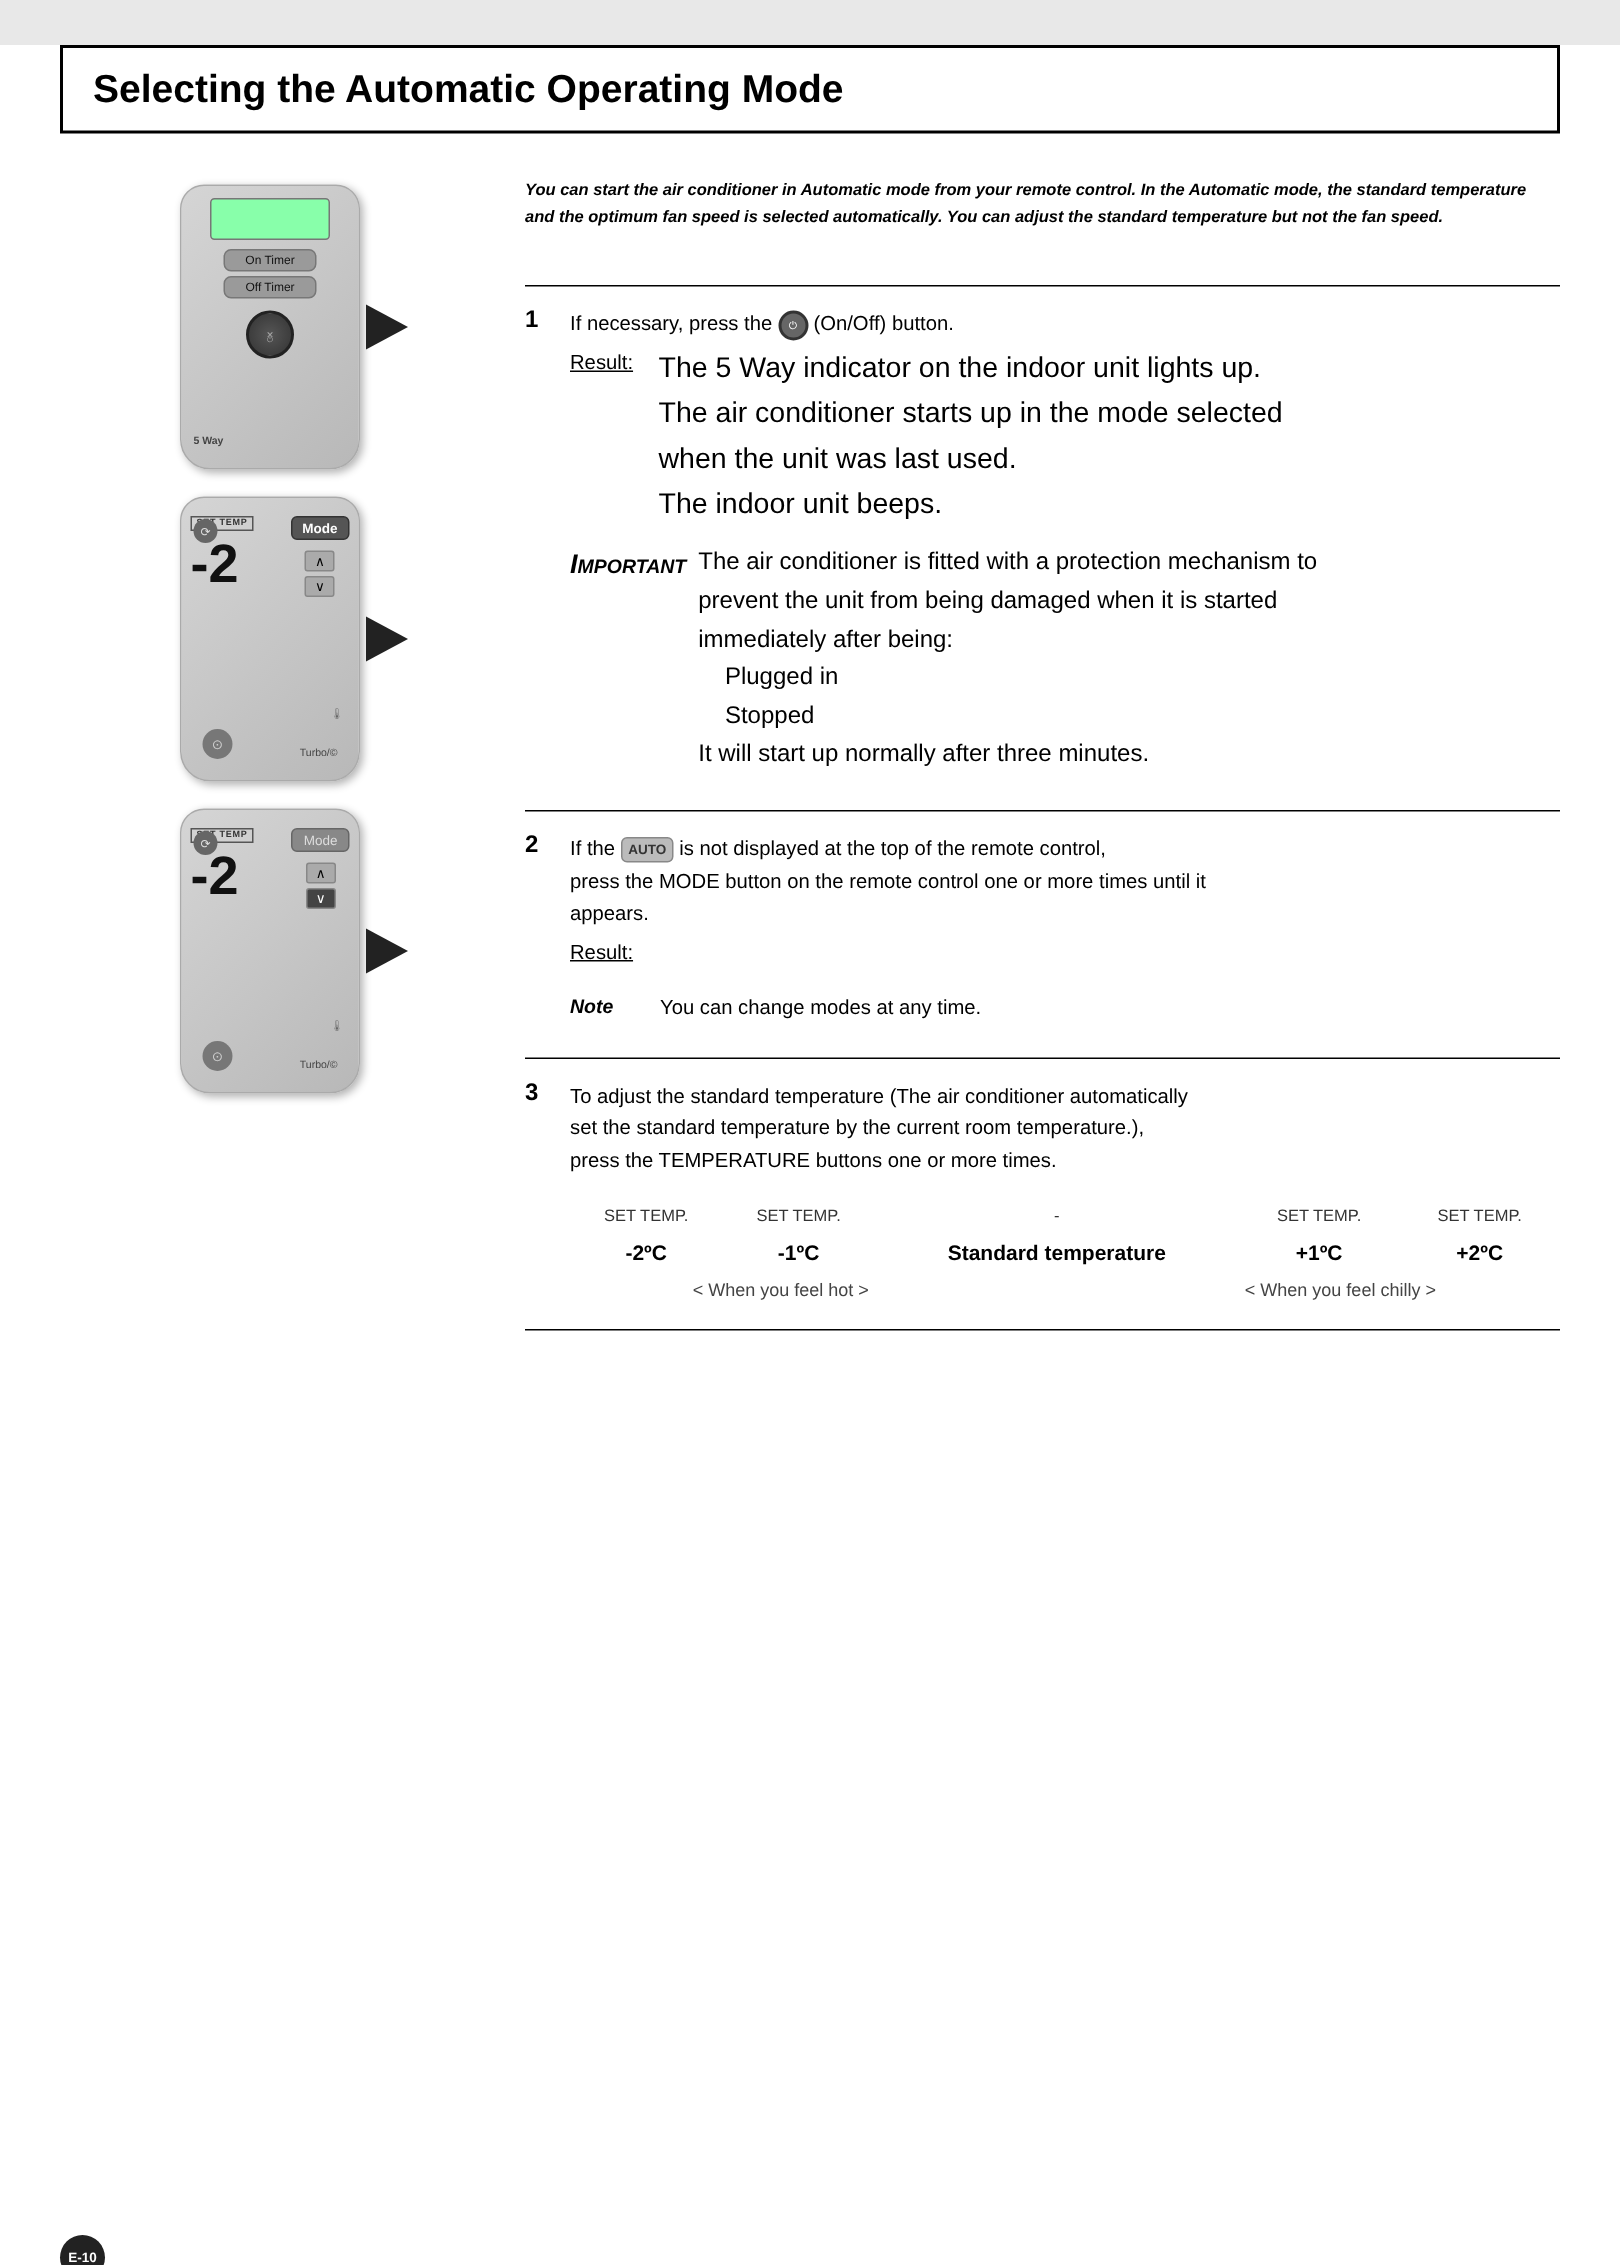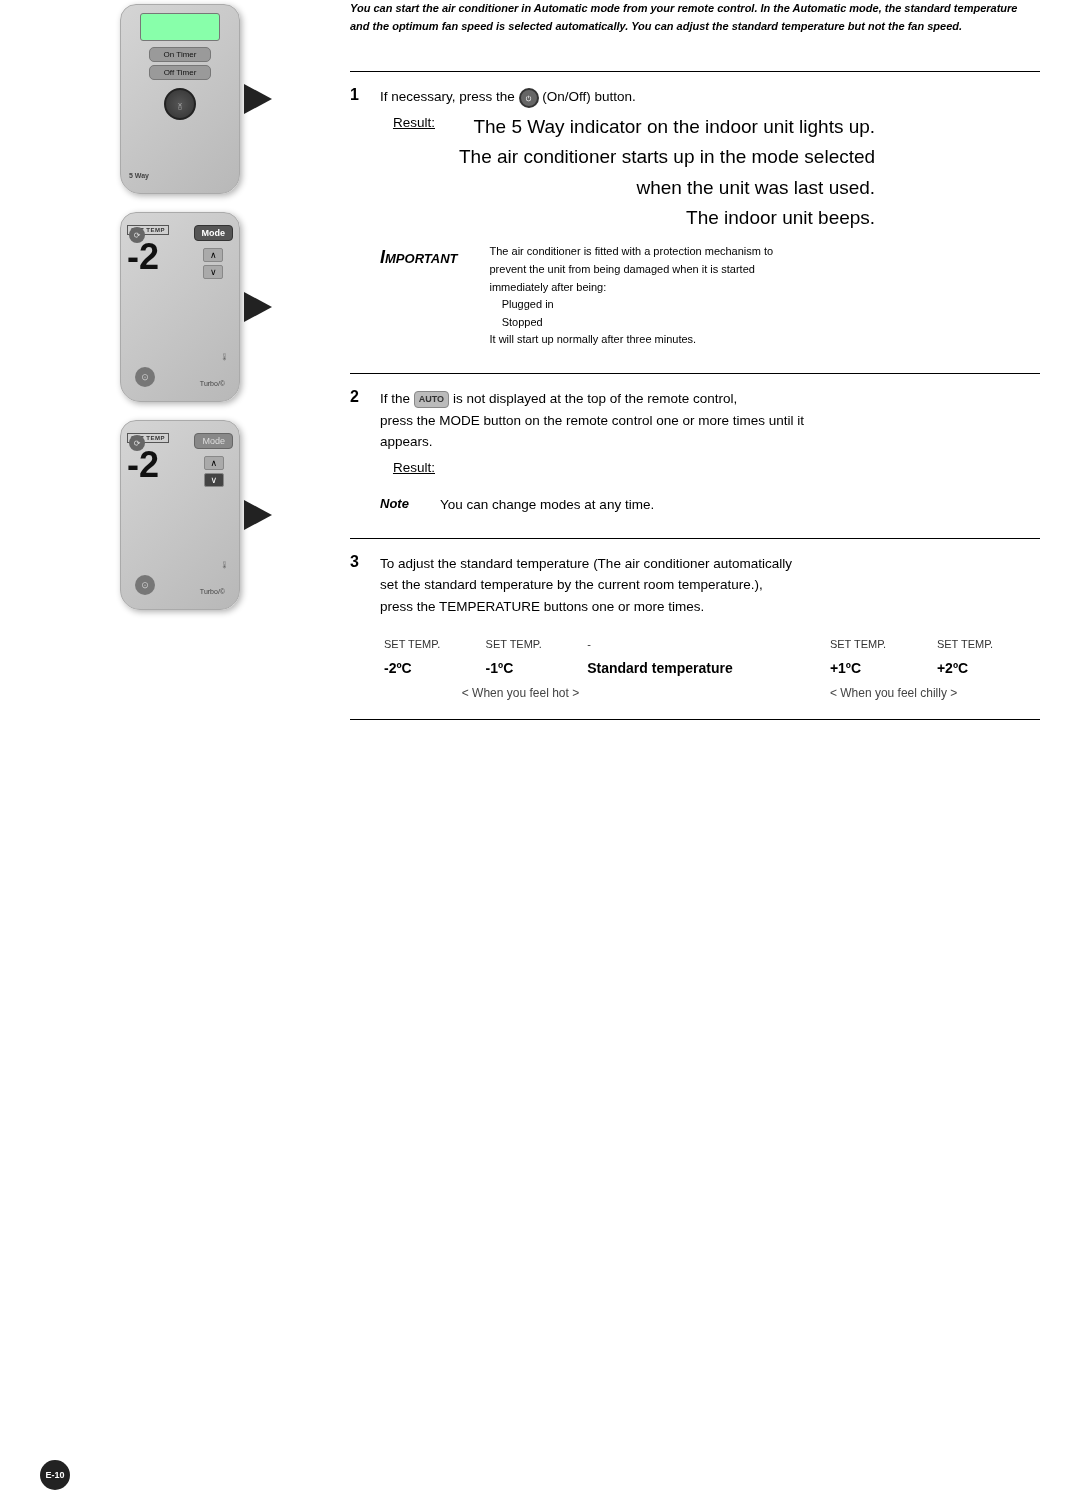--- a/index.html
+++ b/index.html
@@ -85,23 +85,22 @@
     }
 
     .step-content {
       flex: 1;
       font-size: 13.5px;
       line-height: 1.6;
     }
 
     .result-row {
       display: flex;
-      gap: 24px;
+      gap: 4px;
       margin-top: 4px;
-      text-align: right;
     }
 
     .result-label {
       text-decoration: underline;
       font-size: 13.5px;
       min-width: 55px;
     }
 
     .result-text {
       font-size: 19px;
@@ -121,23 +120,22 @@
       font-style: italic;
     }
 
     .important-label .im-letter {
       font-size: 18px;
       font-weight: 900;
       font-style: italic;
     }
 
     .important-text {
-      font-size: 11px;
+      font-size: 16px;
       line-height: 1.6;
-      margin-left: 24px;
     }
 
     
     .note-row {
       display: flex;
       gap: 10px;
       margin: 8px 0;
     }
 
     .note-label {
@@ -150,20 +148,21 @@
     
     .temp-table {
       width: 100%;
       margin-top: 14px;
       border-collapse: collapse;
     }
 
     .temp-table td {
       font-size: 13px;
       padding: 2px 4px;
+      text-align: center;
     }
 
     .temp-table .label-row td {
       font-size: 11px;
       color: #333;
     }
 
     .temp-table .value-row td {
       font-size: 14px;
       font-weight: bold;
@@ -351,20 +350,23 @@
     .r3-arrow-down {
       background: #444;
       color: #fff;
     }
   </style>
 </head>
 <body>
 
 <div class="page">
 
+  <div class="page-header">
+    <span class="page-title">Selecting the Automatic Operating Mode</span>
+  </div>
 
   <div class="main-layout">
 
     <div class="left-column">
 
       <div class="remote-wrapper">
         <div class="remote-body">
           <div class="remote-screen"></div>
           <div class="remote-r1-btns">
             <div class="rtb">On Timer</div>

